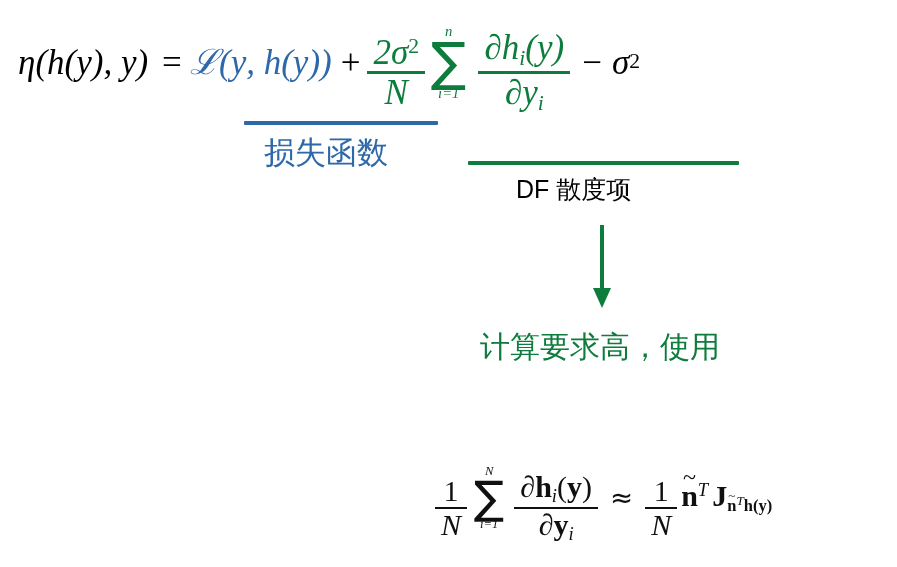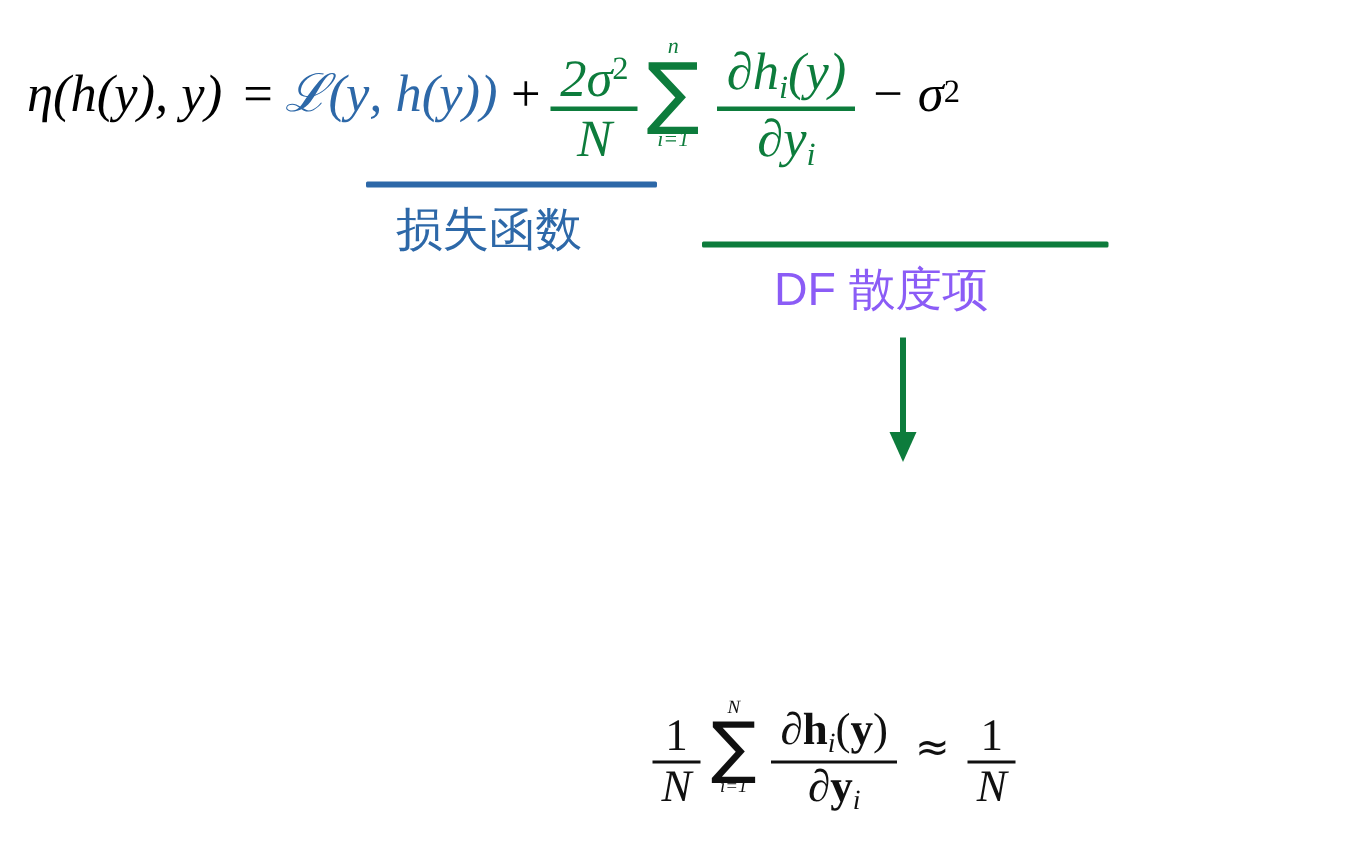--- a/index.html
+++ b/index.html
@@ -96,21 +96,21 @@
 
   #rule-loss { left: 244px; top: 121px; width: 194px; background: #2d68a8; }
   #caption-loss {
     left: 264px; top: 135px;
     font-size: 31px; color: #2d68a8; text-align: right;
   }
 
   #rule-df { left: 468px; top: 161px; width: 271px; background: #0d7c3c; }
   #caption-df {
     left: 516px; top: 175px;
-    font-size: 31px; color: #8b5cf6; text-align: center;
+    font-size: 25px; color: #000000; text-align: center;
   }
 
   
   #arrow-down {
     position: absolute;
     left: 584px;
     top: 224px;
     width: 36px;
     height: 86px;
   }
@@ -215,20 +215,21 @@
 
 <div class="rule" id="rule-df"></div>
 <div class="caption" id="caption-df">DF 散度项</div>
 
 <svg id="arrow-down" viewBox="0 0 36 86">
   <line x1="18" y1="1" x2="18" y2="68" stroke="#0d7c3c" stroke-width="4"></line>
   <polygon points="18,84 9,64 27,64" fill="#0d7c3c"></polygon>
 </svg>
 
 <div class="caption" id="note-text">
+  <span class="line">计算要求高，使用</span>
 </div>
 
 <div id="approx-formula" class="math">
 
   <span class="frac thin">
     <span class="num up">1</span>
     <span class="bar"></span>
     <span class="den">N</span>
   </span>
 
@@ -245,13 +246,14 @@
   </span>
 
   <span class="approx">≈</span>
 
   <span class="frac thin">
     <span class="num up">1</span>
     <span class="bar"></span>
     <span class="den">N</span>
   </span>
 
+  <span style="margin-left:4px;"><span class="tilde-n">n</span><span class="supi">T</span><span style="display:inline-block;width:4px"></span><span class="bold">J</span><span class="jsub"><span class="tilde-n">n</span><span style="font-style:italic;font-weight:normal;vertical-align:0.45em;font-size:0.8em">T</span><span>h</span><span>(</span><span>y</span><span>)</span></span></span>
 </div>
 
 </body></html>

